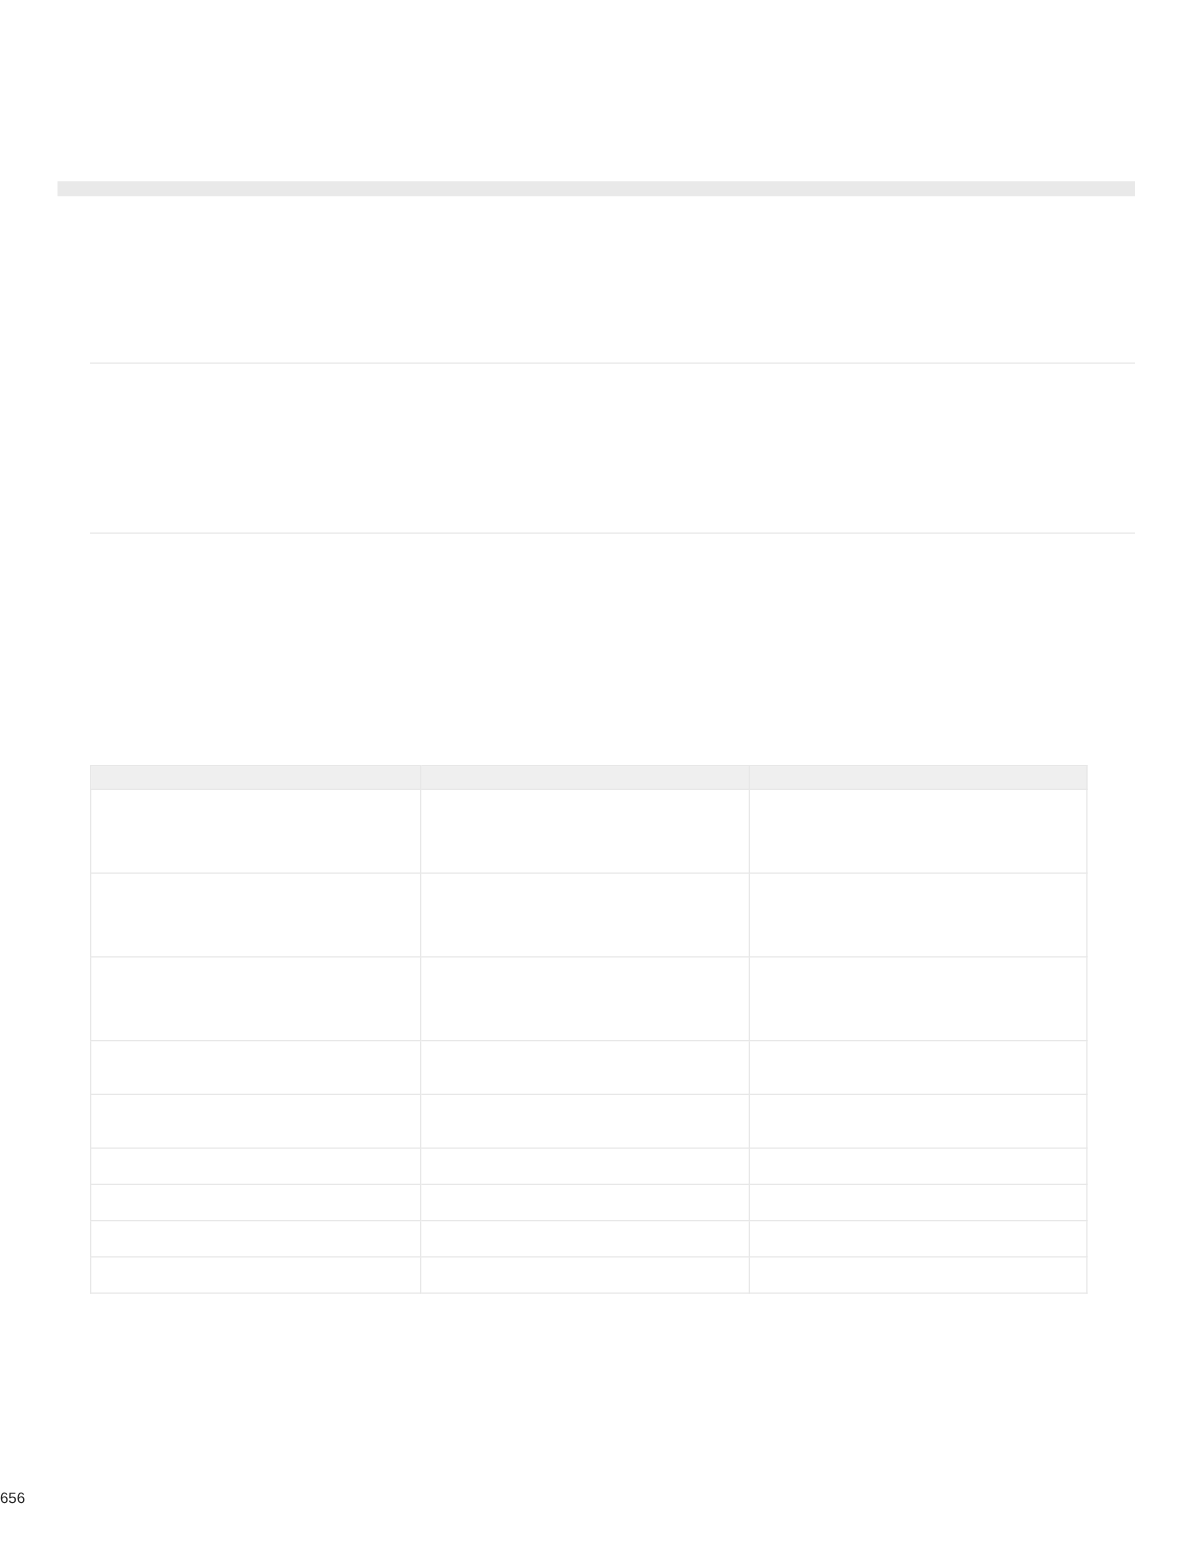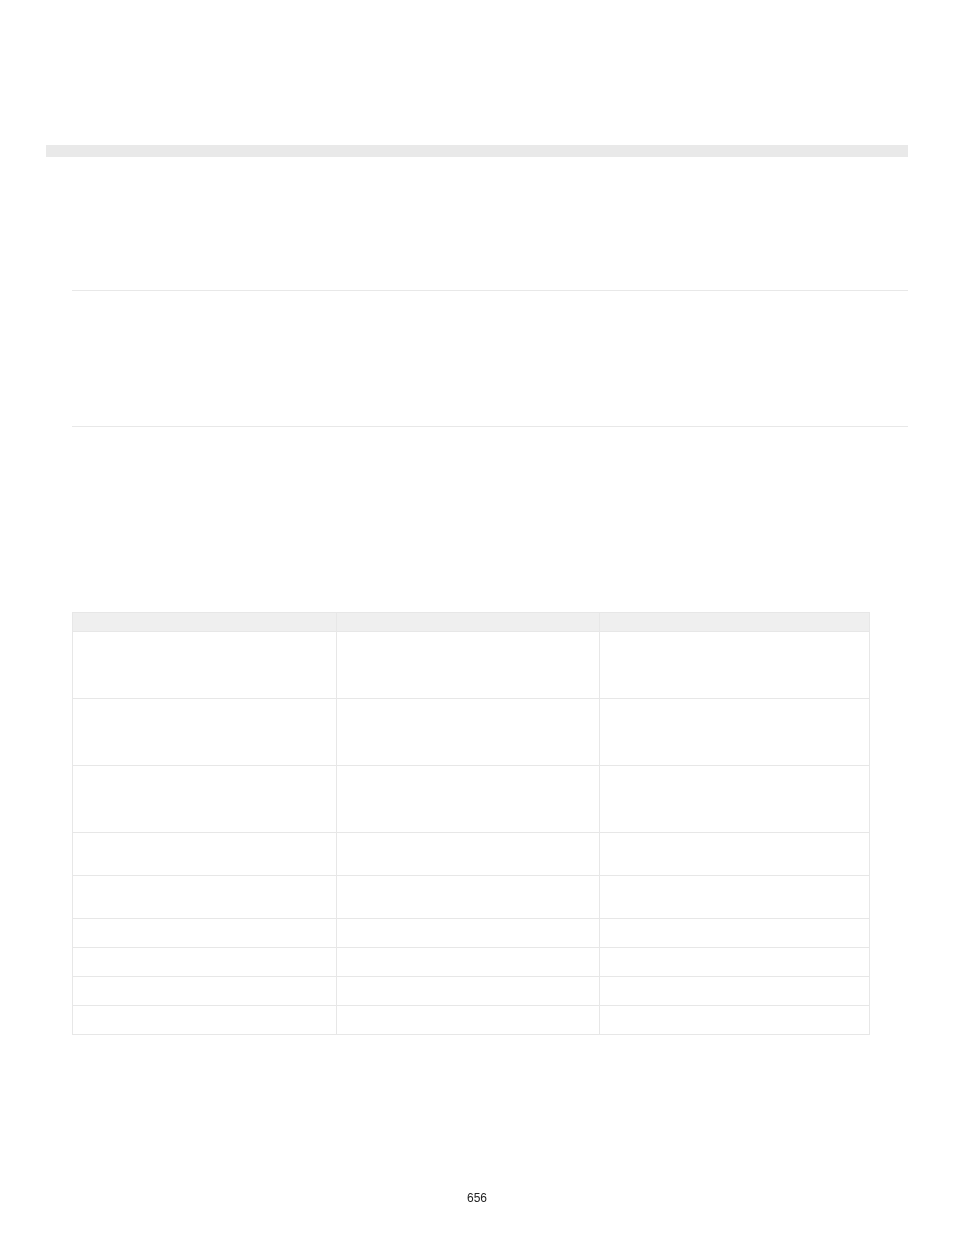--- a/index.html
+++ b/index.html
@@ -1,21 +1,21 @@
 <!DOCTYPE html>
 <html><head>
   <meta charset="utf-8">
   <style>
     * { box-sizing: border-box; margin: 0; padding: 0; }
     html, body { width: 954px; background: #fff; font-family: Georgia, 'Times New Roman', serif; color: #1a1a1a; }
     .page { width: 954px; min-height: 1235px; position: relative; padding: 0 46px 60px 46px; }
     .topbar { height: 12px; background: #e9e9e9; position: absolute; top: 145px; left: 46px; right: 46px; }
     .content { padding-top: 195px; padding-left: 26px; padding-right: 0; }
     .section-divider { border: none; border-top: 1px solid #e8e8e8; margin: 0; }
-    .page-footer { position: absolute; bottom: 30px; left: 0; right: 0; text-align: center; font-size: 12px; color: #222; font-family: Arial, sans-serif; }
+    .page-footer { position: absolute; bottom: 30px; left: 0; right: 0; font-size: 12px; color: #222; font-family: Arial, sans-serif; }
     table.ref { width: 798px; border-collapse: collapse; margin-left: 0; }
     table.ref th, table.ref td { border: 1px solid #e7e7e7; vertical-align: top; font-size: 13px; line-height: 1.35; padding: 9px 12px; font-family: Arial, Helvetica, sans-serif; color: #222; }
     table.ref th { background: #efefef; font-weight: 600; text-align: left; }
     table.ref col.c1 { width: 264px; }
     table.ref col.c2 { width: 264px; }
     table.ref col.c3 { width: 270px; }
     .ph { min-height: 24px; }
     .ph-small { min-height: 10px; }
     .ph-large { min-height: 48px; }
     .spacer-1 { height: 95px; } 

